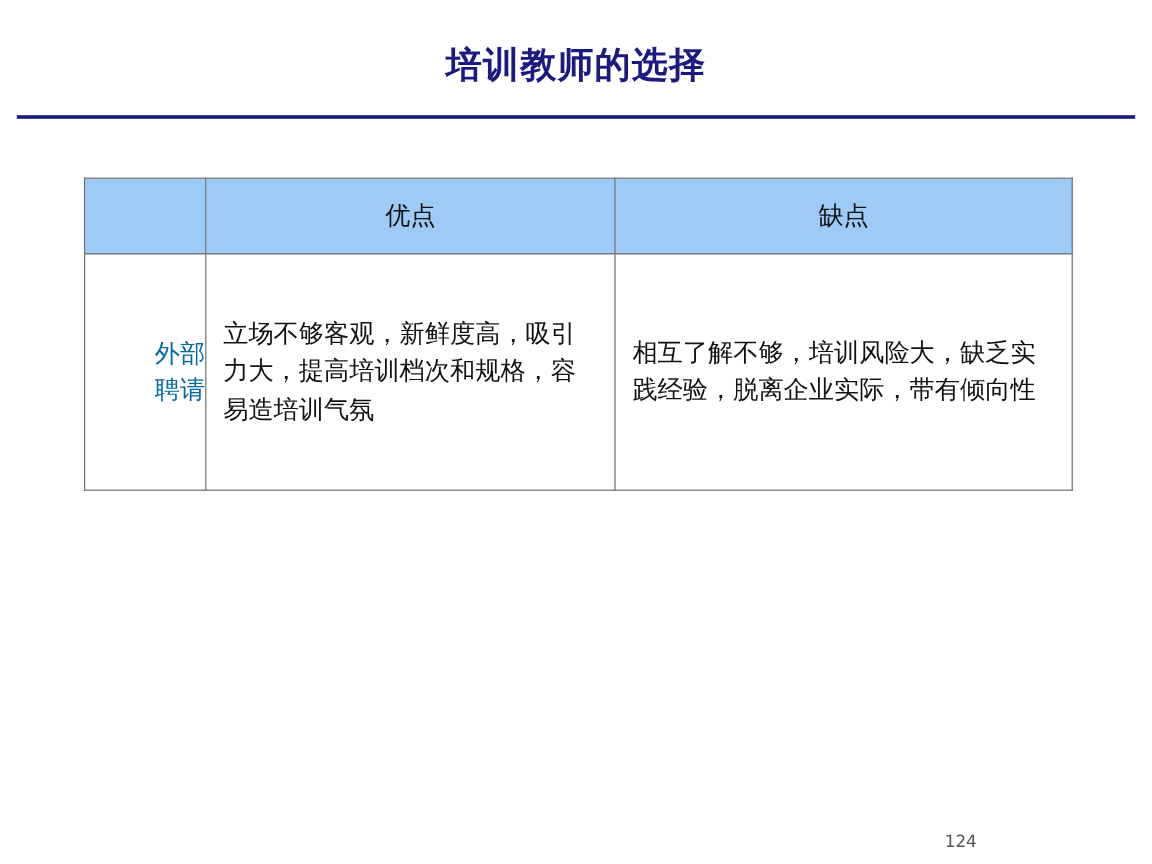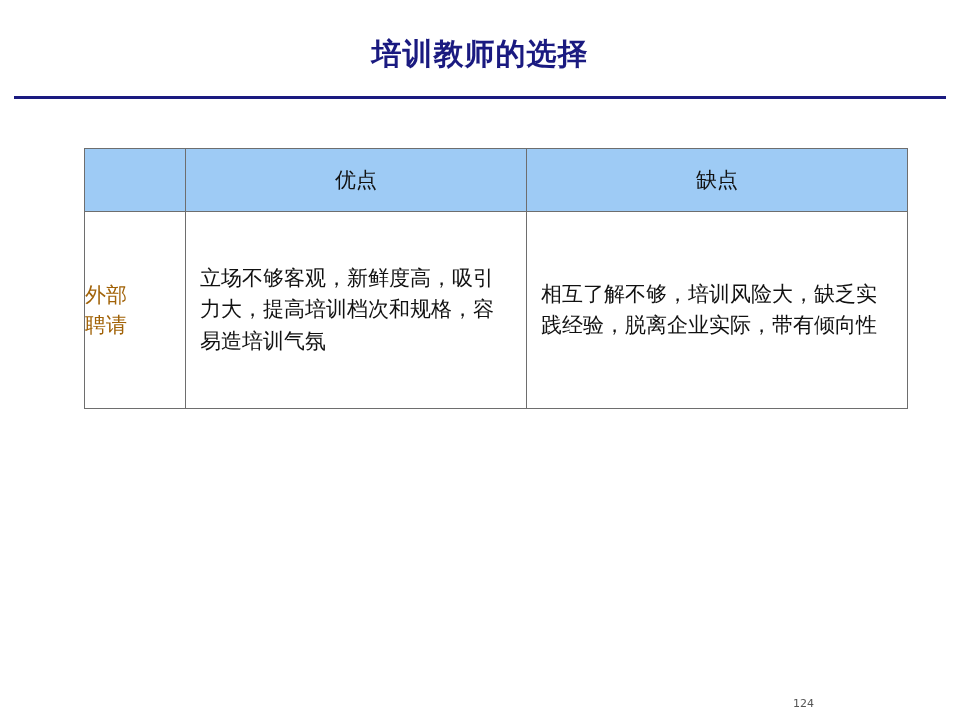--- a/index.html
+++ b/index.html
@@ -34,21 +34,21 @@
   .title-rule {
     position: absolute;
     left: 14px;
     top: 96px;
     width: 932px;
     height: 0;
     border-top: 3px solid #1a1a80;
   }
   .table-wrap {
     position: absolute;
-    left: 84px;
+    left: 70px;
     top: 148px;
     width: 820px;
   }
   table.matrix {
     border-collapse: collapse;
     width: 820px;
     table-layout: fixed;
   }
   table.matrix td, table.matrix th {
     border: 1px solid #6e6e6e;
@@ -64,40 +64,40 @@
     height: 62px;
     text-align: center;
     font-size: 21px;
     color: #111111;
     font-weight: normal;
   }
   thead td.corner {
     background: #9ecbf5;
   }
   .rowlabel {
-    text-align: left;
+    text-align: right;
     font-size: 21px;
-    color: #a16207;
+    color: #0369a1;
     line-height: 1.45;
   }
   .cell-text {
     font-size: 21px;
     color: #111111;
     line-height: 1.5;
     padding: 10px 12px 10px 14px;
     text-align: left;
   }
   tbody tr.r1 td { height: 196px; }
   tbody tr.r2 td { height: 238px; }
 
   .page-number {
     position: absolute;
     right: 14px;
     bottom: 10px;
-    font-size: 11px;
+    font-size: 14px;
     color: #555555;
   }
 </style>
 </head>
 <body>
 
 <div class="slide">
 
   <div class="slide-title">培训教师的选择</div>
   <div class="title-rule"></div>

